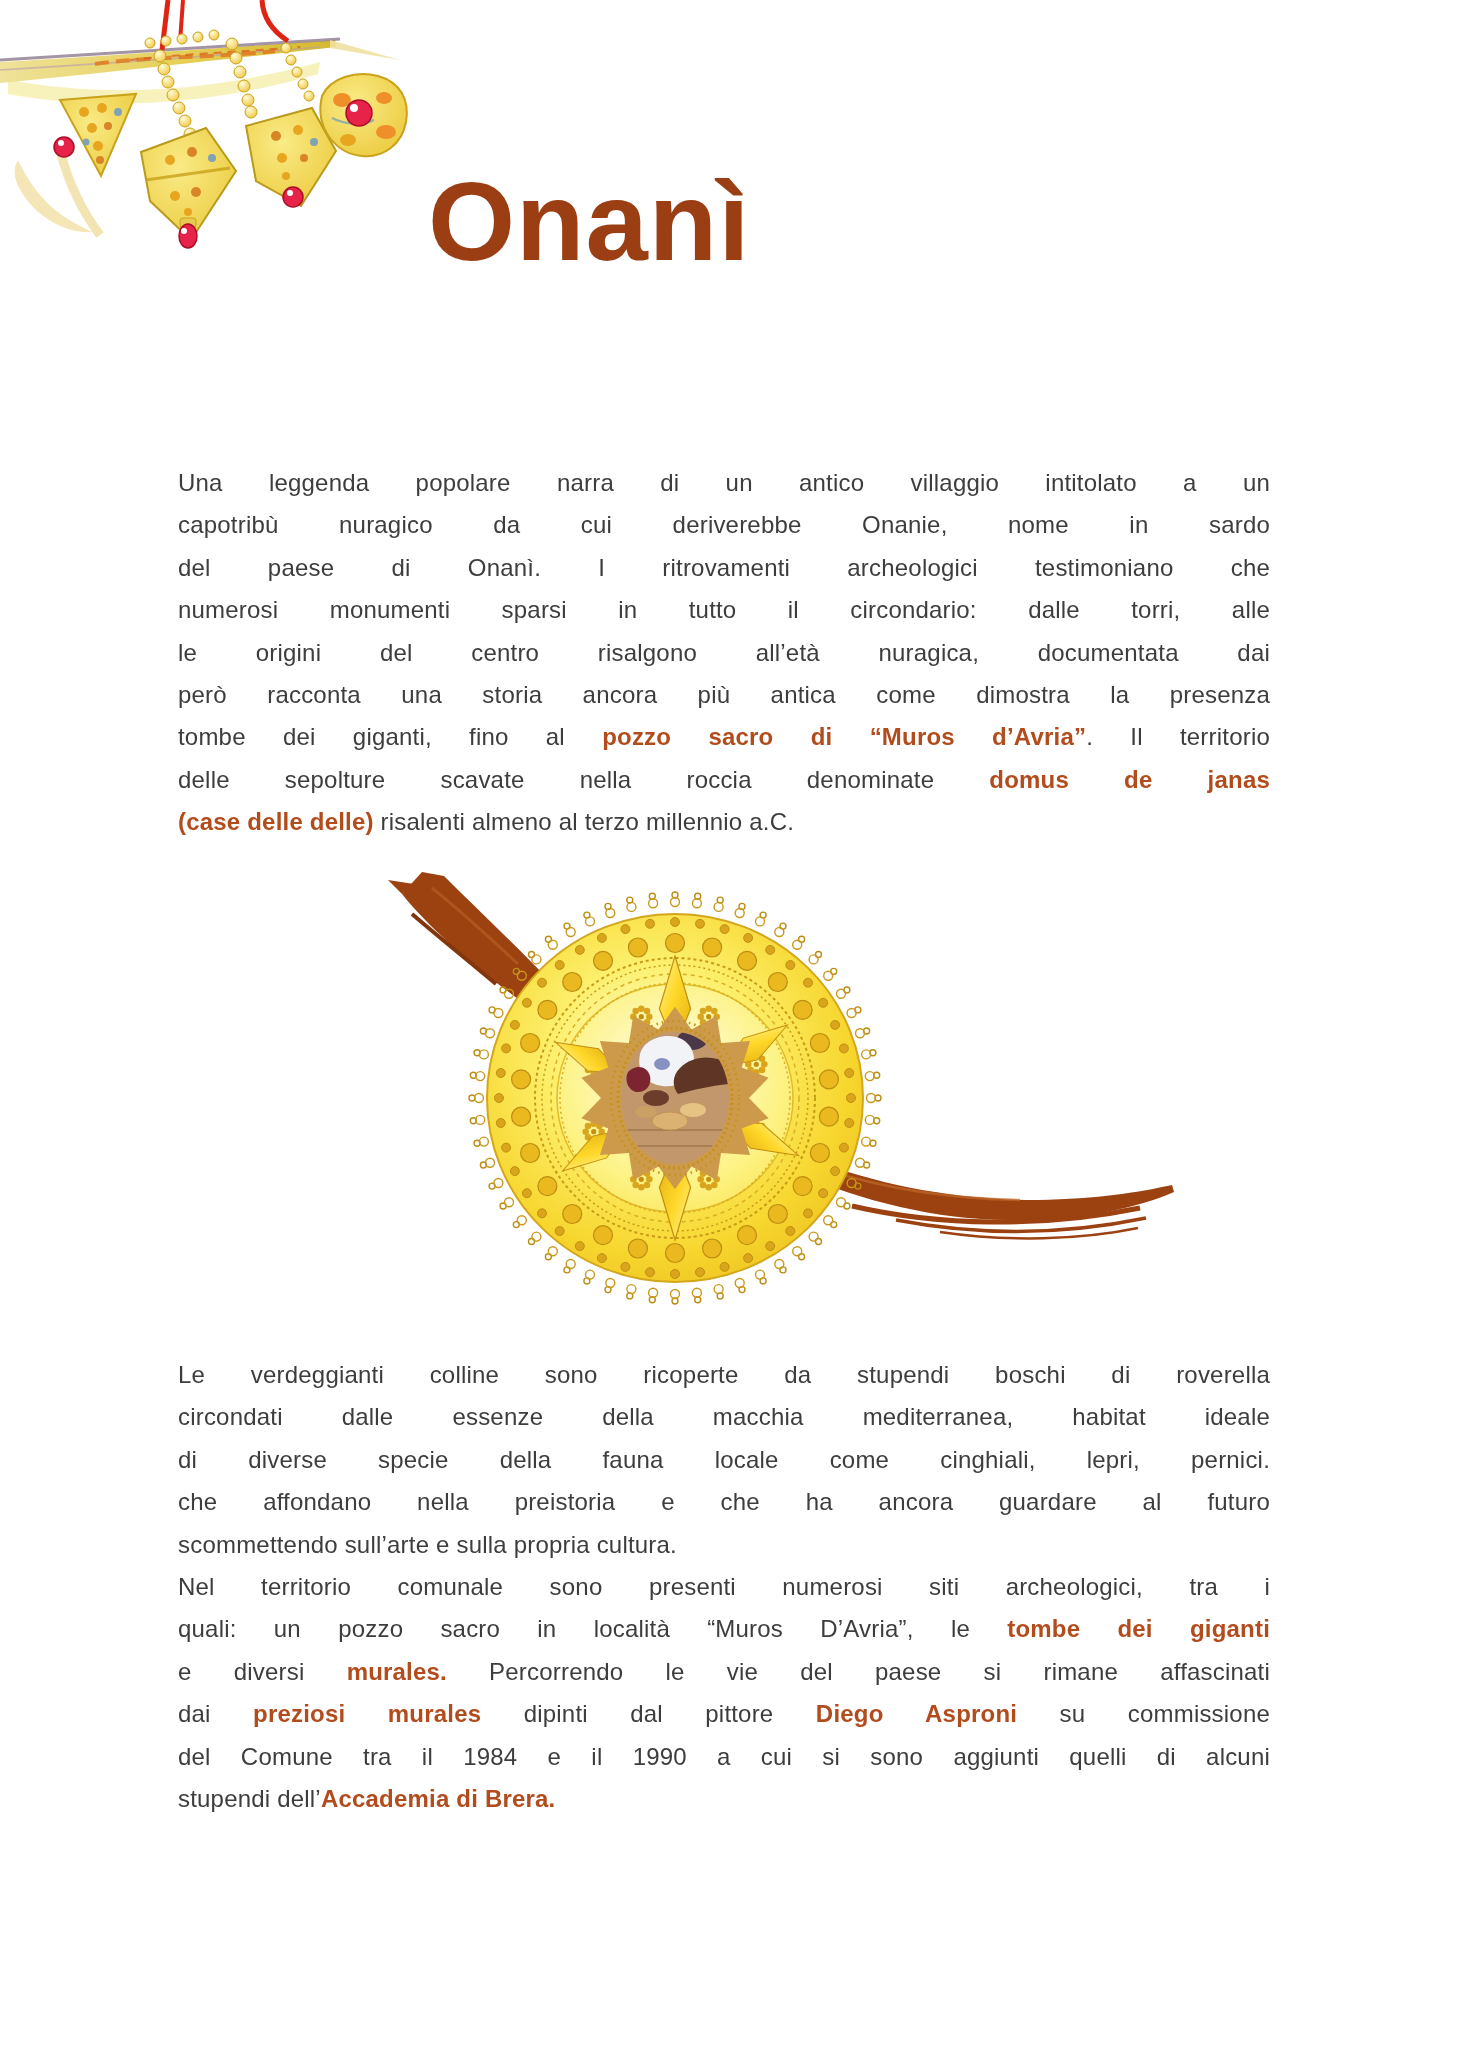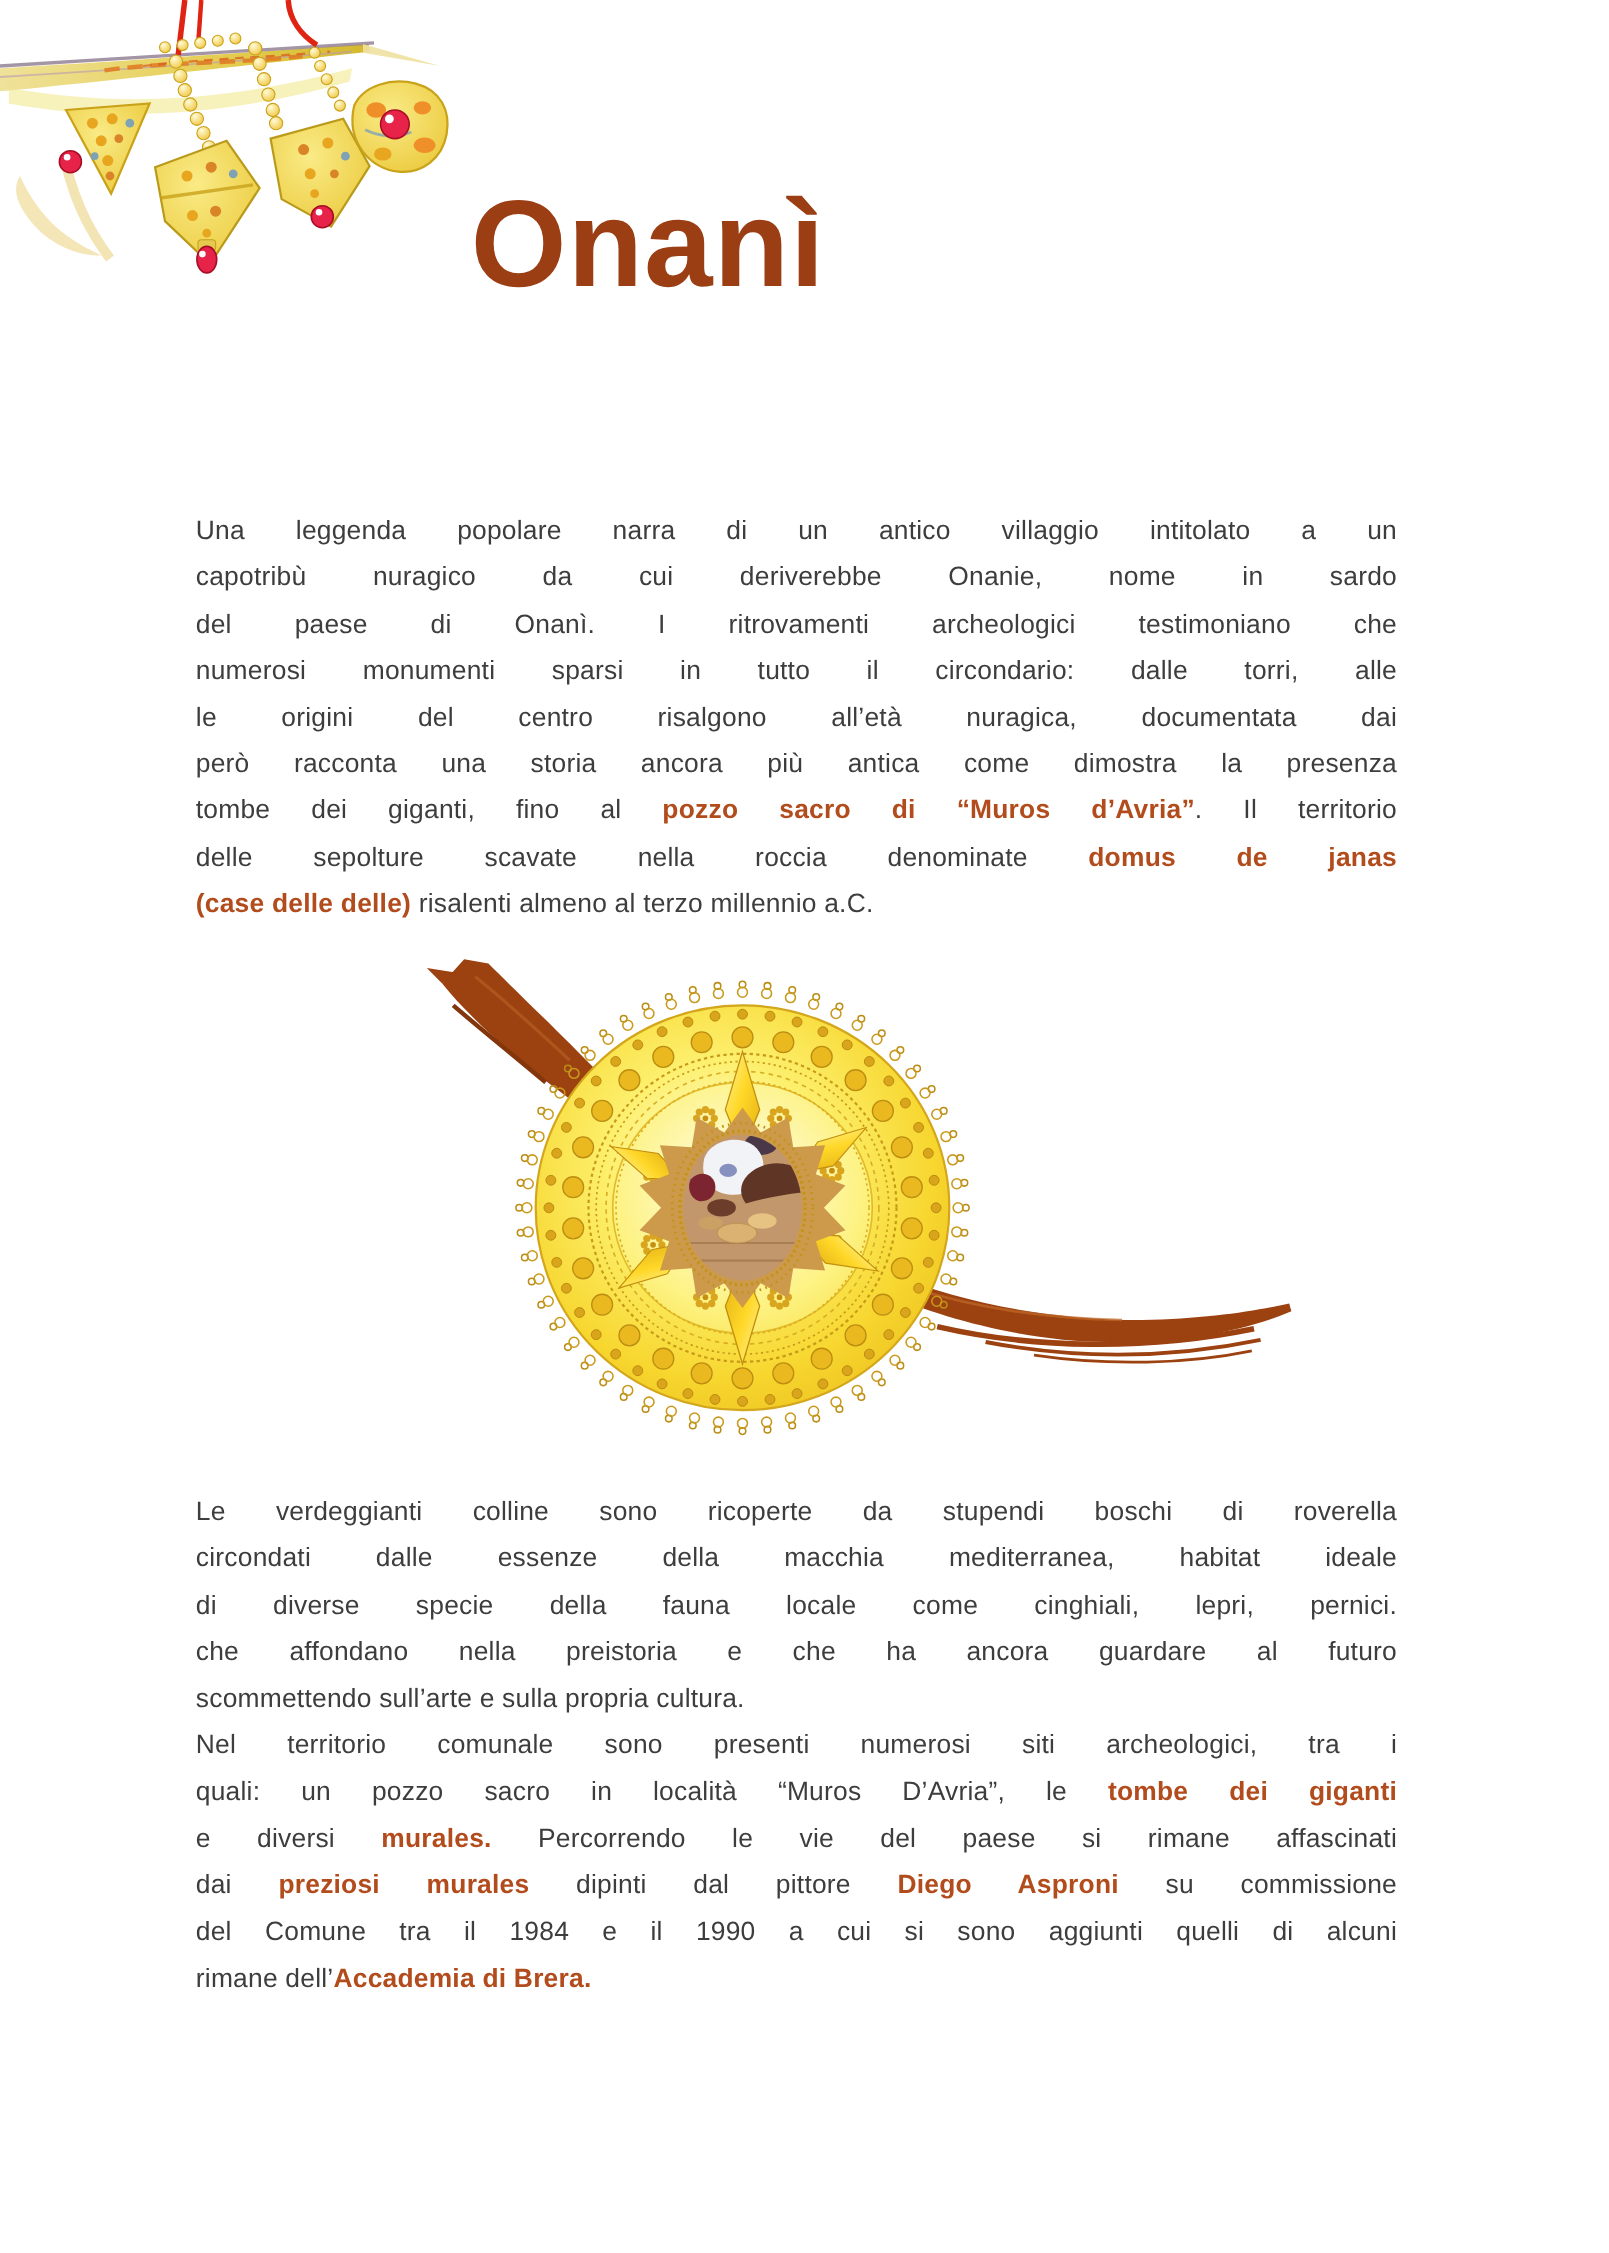--- a/index.html
+++ b/index.html
@@ -512,16 +512,16 @@
       <div class="line just"><span>Le verdeggianti colline sono ricoperte da stupendi boschi di roverella</span></div>
       <div class="line just"><span>circondati dalle essenze della macchia mediterranea, habitat ideale</span></div>
       <div class="line just"><span>di diverse specie della fauna locale come cinghiali, lepri, pernici.</span></div>
       <div class="line just"><span>che affondano nella preistoria e che ha ancora guardare al futuro</span></div>
       <div class="line"><span>scommettendo sull’arte e sulla propria cultura.</span></div>
       <div class="line just"><span>Nel territorio comunale sono presenti numerosi siti archeologici, tra i</span></div>
       <div class="line just"><span>quali: un pozzo sacro in località “Muros D’Avria”, le </span><span class="accent">tombe dei giganti</span></div>
       <div class="line just"><span>e diversi </span><span class="accent">murales.</span><span> Percorrendo le vie del paese si rimane affascinati</span></div>
       <div class="line just"><span>dai </span><span class="accent">preziosi murales</span><span> dipinti dal pittore </span><span class="accent">Diego Asproni</span><span> su commissione</span></div>
       <div class="line just"><span>del Comune tra il 1984 e il 1990 a cui si sono aggiunti quelli di alcuni</span></div>
-      <div class="line"><span>rimane dell’</span><span class="accent">Accademia di Brera.</span></div>
+      <div class="line"><span>stupendi dell’</span><span class="accent">Accademia di Brera.</span></div>
     </div>
 
 </div>
 
 </body></html>

